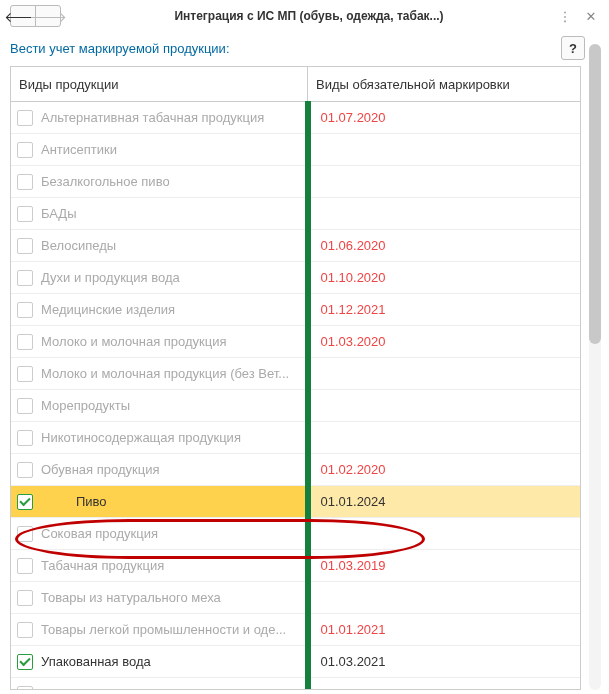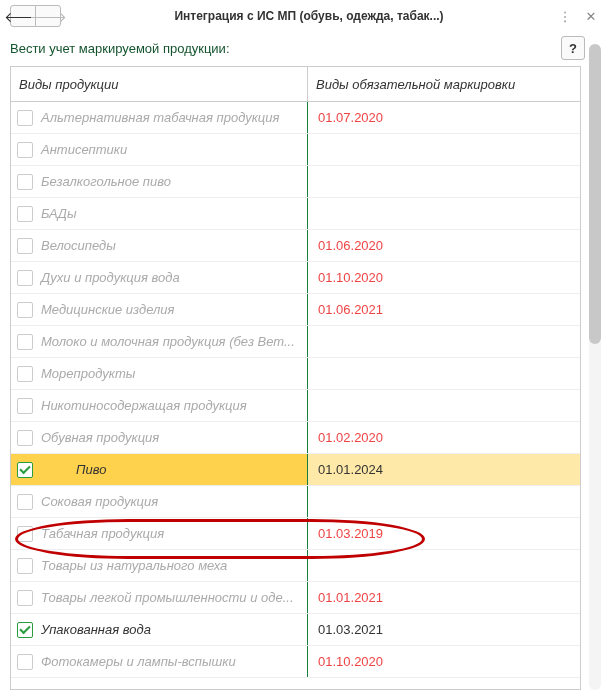--- a/index.html
+++ b/index.html
@@ -73,21 +73,21 @@
   width: 16px;
   text-align: center;
 }
 .subtitle-row {
   display: flex;
   align-items: center;
   padding: 4px 10px 8px 10px;
 }
 .subtitle-text {
   flex: 1;
-  color: #14532d;
+  color: #0369a1;
 }
 .help-btn {
   width: 22px;
   height: 22px;
   border: 1px solid #bbb;
   border-radius: 3px;
   background: #fafafa;
   display: flex;
   align-items: center;
   justify-content: center;
@@ -111,35 +111,33 @@
   table-layout: fixed;
 }
 .table th {
   text-align: left;
   font-weight: normal;
   padding: 8px 8px;
   border-bottom: 1px solid #ccc;
   background: #fff;
   color: #333;
   height: 18px;
-  font-style: italic;
 }
 .table th:first-child {
   border-right: 1px solid #ccc;
   width: 280px;
 }
 .table td {
   padding: 0;
   border-bottom: 1px solid #eee;
   height: 31px;
   vertical-align: middle;
 }
 .table tr td:first-child {
-  border-right: 1px solid #15803d;
-  font-style: italic;
+  border-right: 6px solid #15803d;
 }
 .cell-inner {
   display: flex;
   align-items: center;
   padding: 0 6px;
   height: 100%;
   box-sizing: border-box;
   color: #aaa;
   white-space: nowrap;
   overflow: hidden;
@@ -314,21 +312,32 @@
             </td>
           </tr>
           <tr class="">
             <td>
               <div class="cell-inner">
                 <span class="checkbox"></span>
                 <span>Медицинские изделия</span>
               </div>
             </td>
             <td>
-              <div class="cell-date">01.06.2021</div>
+              <div class="cell-date">01.12.2021</div>
+            </td>
+          </tr>
+          <tr class="">
+            <td>
+              <div class="cell-inner">
+                <span class="checkbox"></span>
+                <span>Молоко и молочная продукция</span>
+              </div>
+            </td>
+            <td>
+              <div class="cell-date">01.03.2020</div>
             </td>
           </tr>
           <tr class="">
             <td>
               <div class="cell-inner">
                 <span class="checkbox"></span>
                 <span>Молоко и молочная продукция (без Вет...</span>
               </div>
             </td>
             <td>

